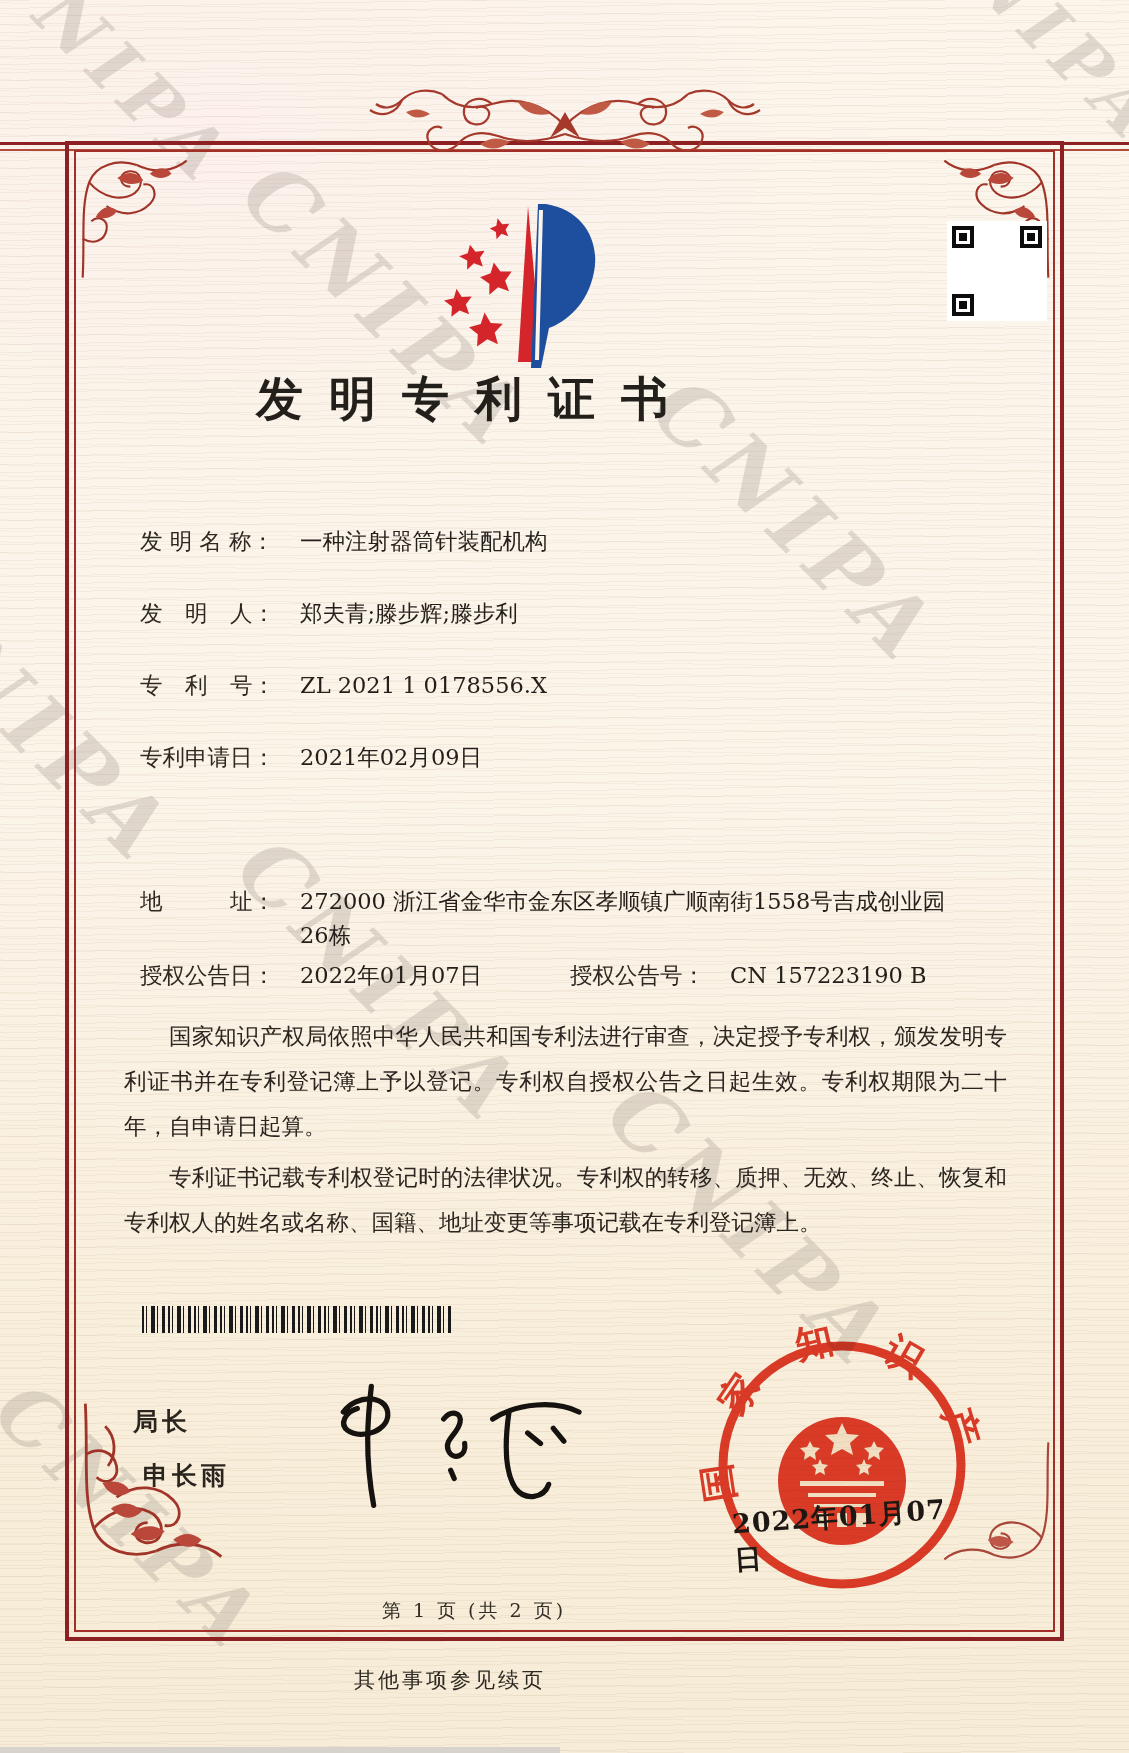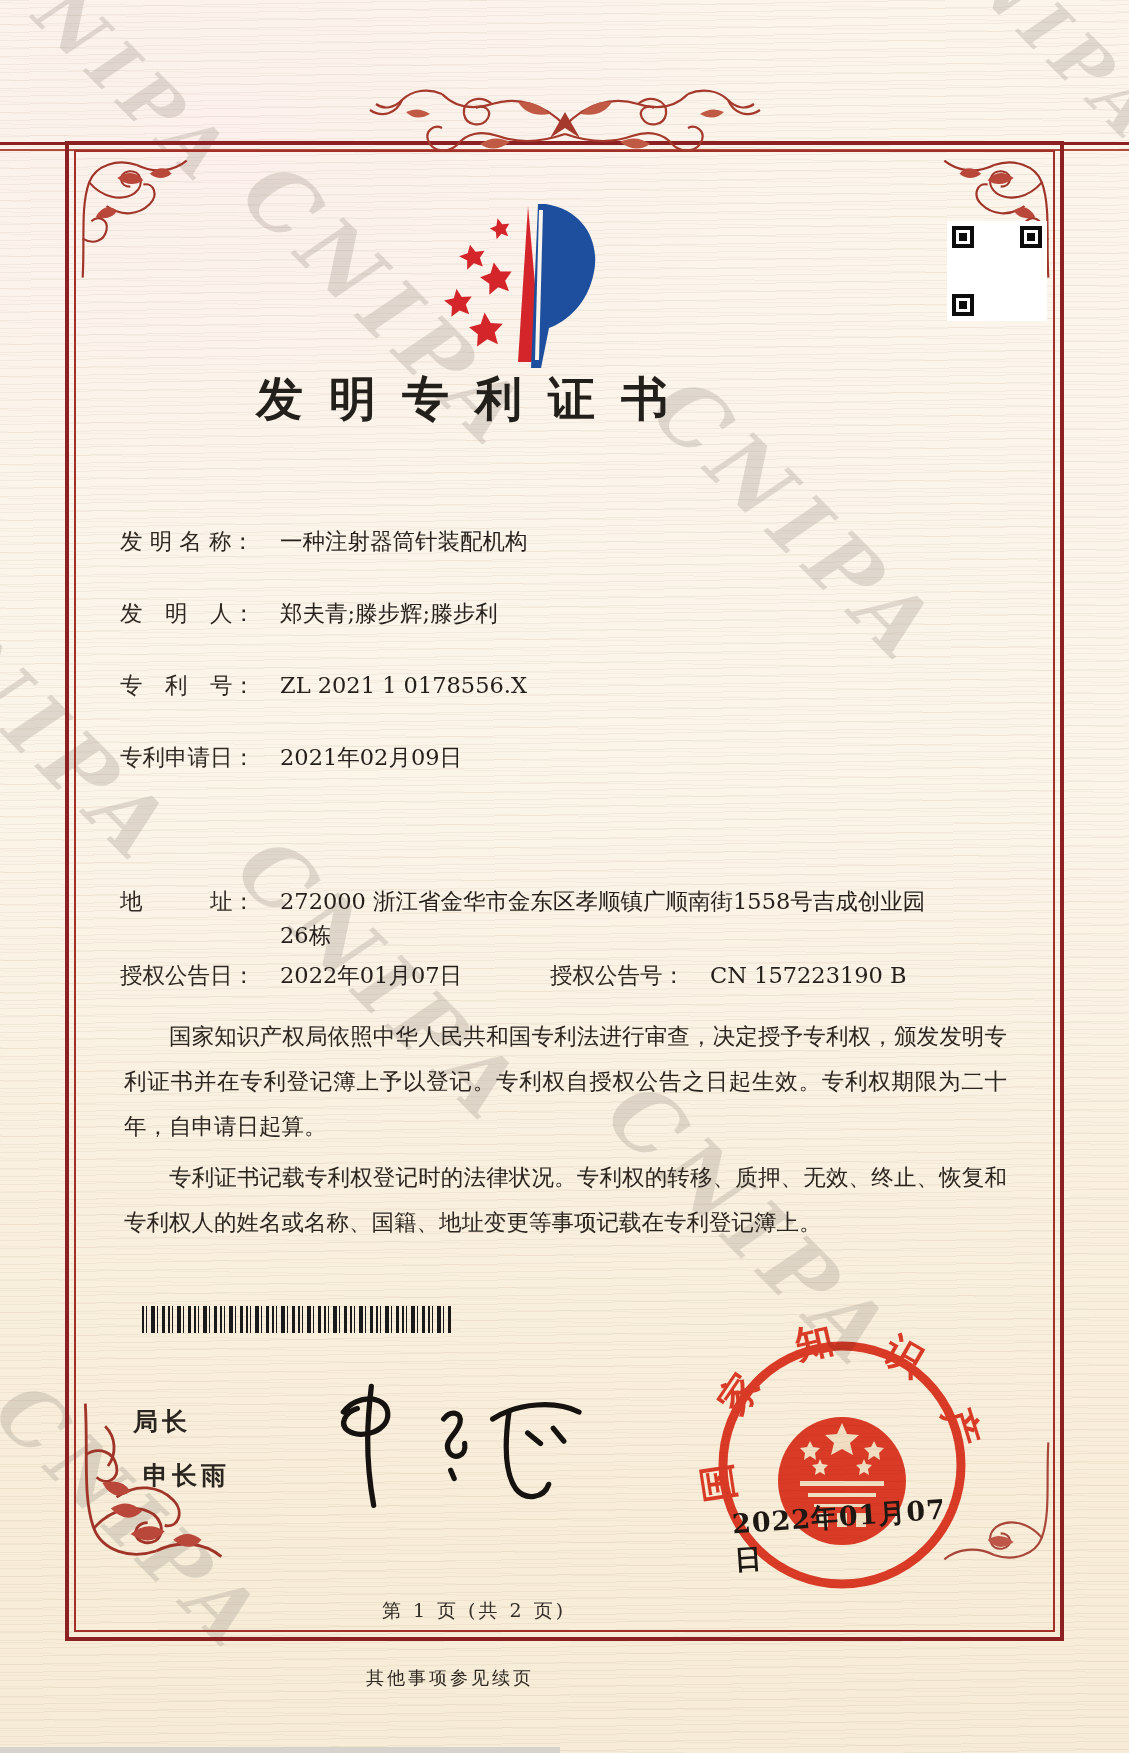--- a/index.html
+++ b/index.html
@@ -43,21 +43,21 @@
     background-image:
       repeating-linear-gradient(90deg,#0c0c0c 0 4px,transparent 4px 9px,#0c0c0c 9px 11px,transparent 11px 16px),
       repeating-linear-gradient(0deg,#0c0c0c 0 4px,transparent 4px 10px,#0c0c0c 10px 13px,transparent 13px 17px);
     background-blend-mode:screen;}
   .finder{position:absolute;width:22px;height:22px;border:4px solid #0c0c0c;box-sizing:border-box;
     background:#0c0c0c;background-clip:content-box;padding:3px;}
   .f-tl{left:0;top:0;} .f-tr{right:0;top:0;} .f-bl{left:0;bottom:0;}
   .title{position:absolute;left:0;top:368px;width:924px;text-align:center;
     font-size:47px;font-weight:bold;letter-spacing:26px;text-indent:26px;color:#231f1a;}
   
-  .field-row{position:absolute;left:120px;font-size:22.5px;line-height:34px;}
+  .field-row{position:absolute;left:140px;font-size:22.5px;line-height:34px;}
   .flabel{display:inline-block;min-width:160px;vertical-align:top;color:#2e2822;}
   .fvalue{display:inline-block;width:660px;vertical-align:top;color:#241f1a;}
   .fvalue-short{display:inline-block;vertical-align:top;color:#241f1a;}
   .grant2{margin-left:88px;}
   
   .bodytext{position:absolute;left:118px;top:1008px;width:895px;
     font-size:22.5px;line-height:45px;text-align:justify;color:#2b251f;}
   .bodytext p{margin:6px;text-indent:2em;}
   
   .barcode{position:absolute;left:142px;top:1306px;width:312px;height:27px;
@@ -77,21 +77,21 @@
   
   .seal{position:absolute;left:682px;top:1305px;width:320px;height:320px;
     mix-blend-mode:multiply;opacity:.95;}
   .seal-date{position:absolute;left:733px;top:1498px;width:240px;
     font-size:27px;font-weight:bold;color:#1d1813;letter-spacing:1px;
     transform:rotate(-4deg);}
   
   .pageinfo{position:absolute;left:0;top:1598px;width:948px;text-align:center;
     font-size:19px;letter-spacing:3px;color:#332d27;}
   .contnote{position:absolute;left:0;top:1666px;width:900px;text-align:center;
-    font-size:18px;letter-spacing:3px;color:#2e2822;}
+    font-size:21px;letter-spacing:3px;color:#2e2822;}
   .scan-edge{position:absolute;left:0;top:1747px;width:560px;height:6px;background:#d7d2cb;}
 </style>
 </head>
 <body>
 
 <div class="page">
 
   <div class="waves"></div>
 
   <div class="wm" style="left:-45px;top:20px;font-size:72px;">CNIPA</div>

